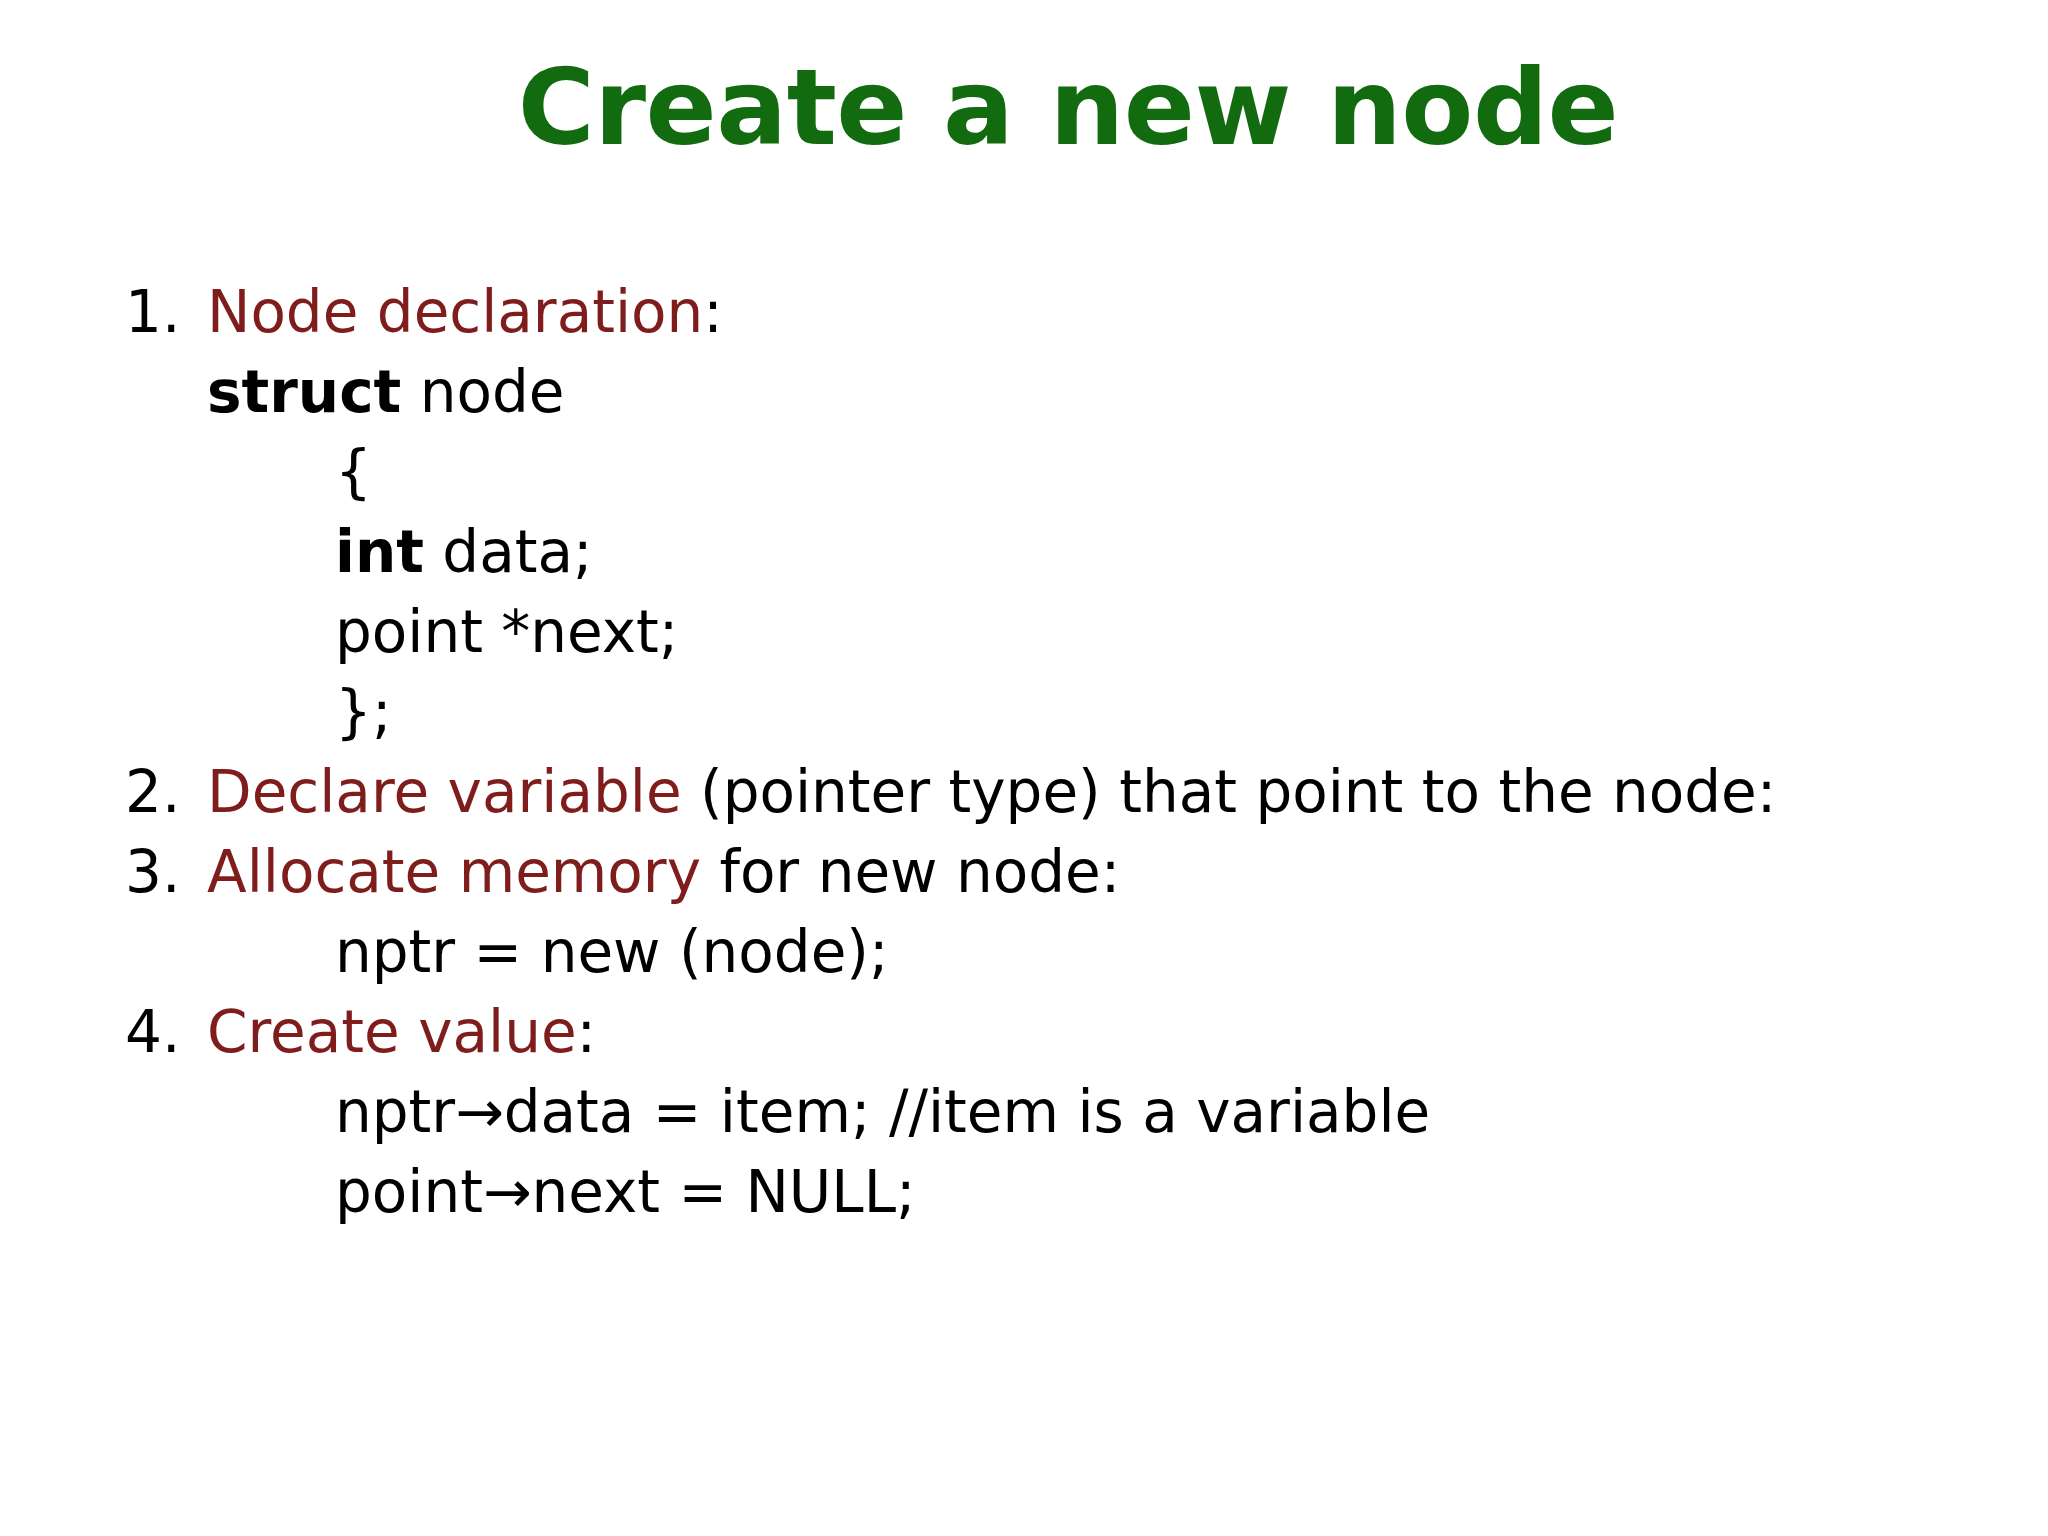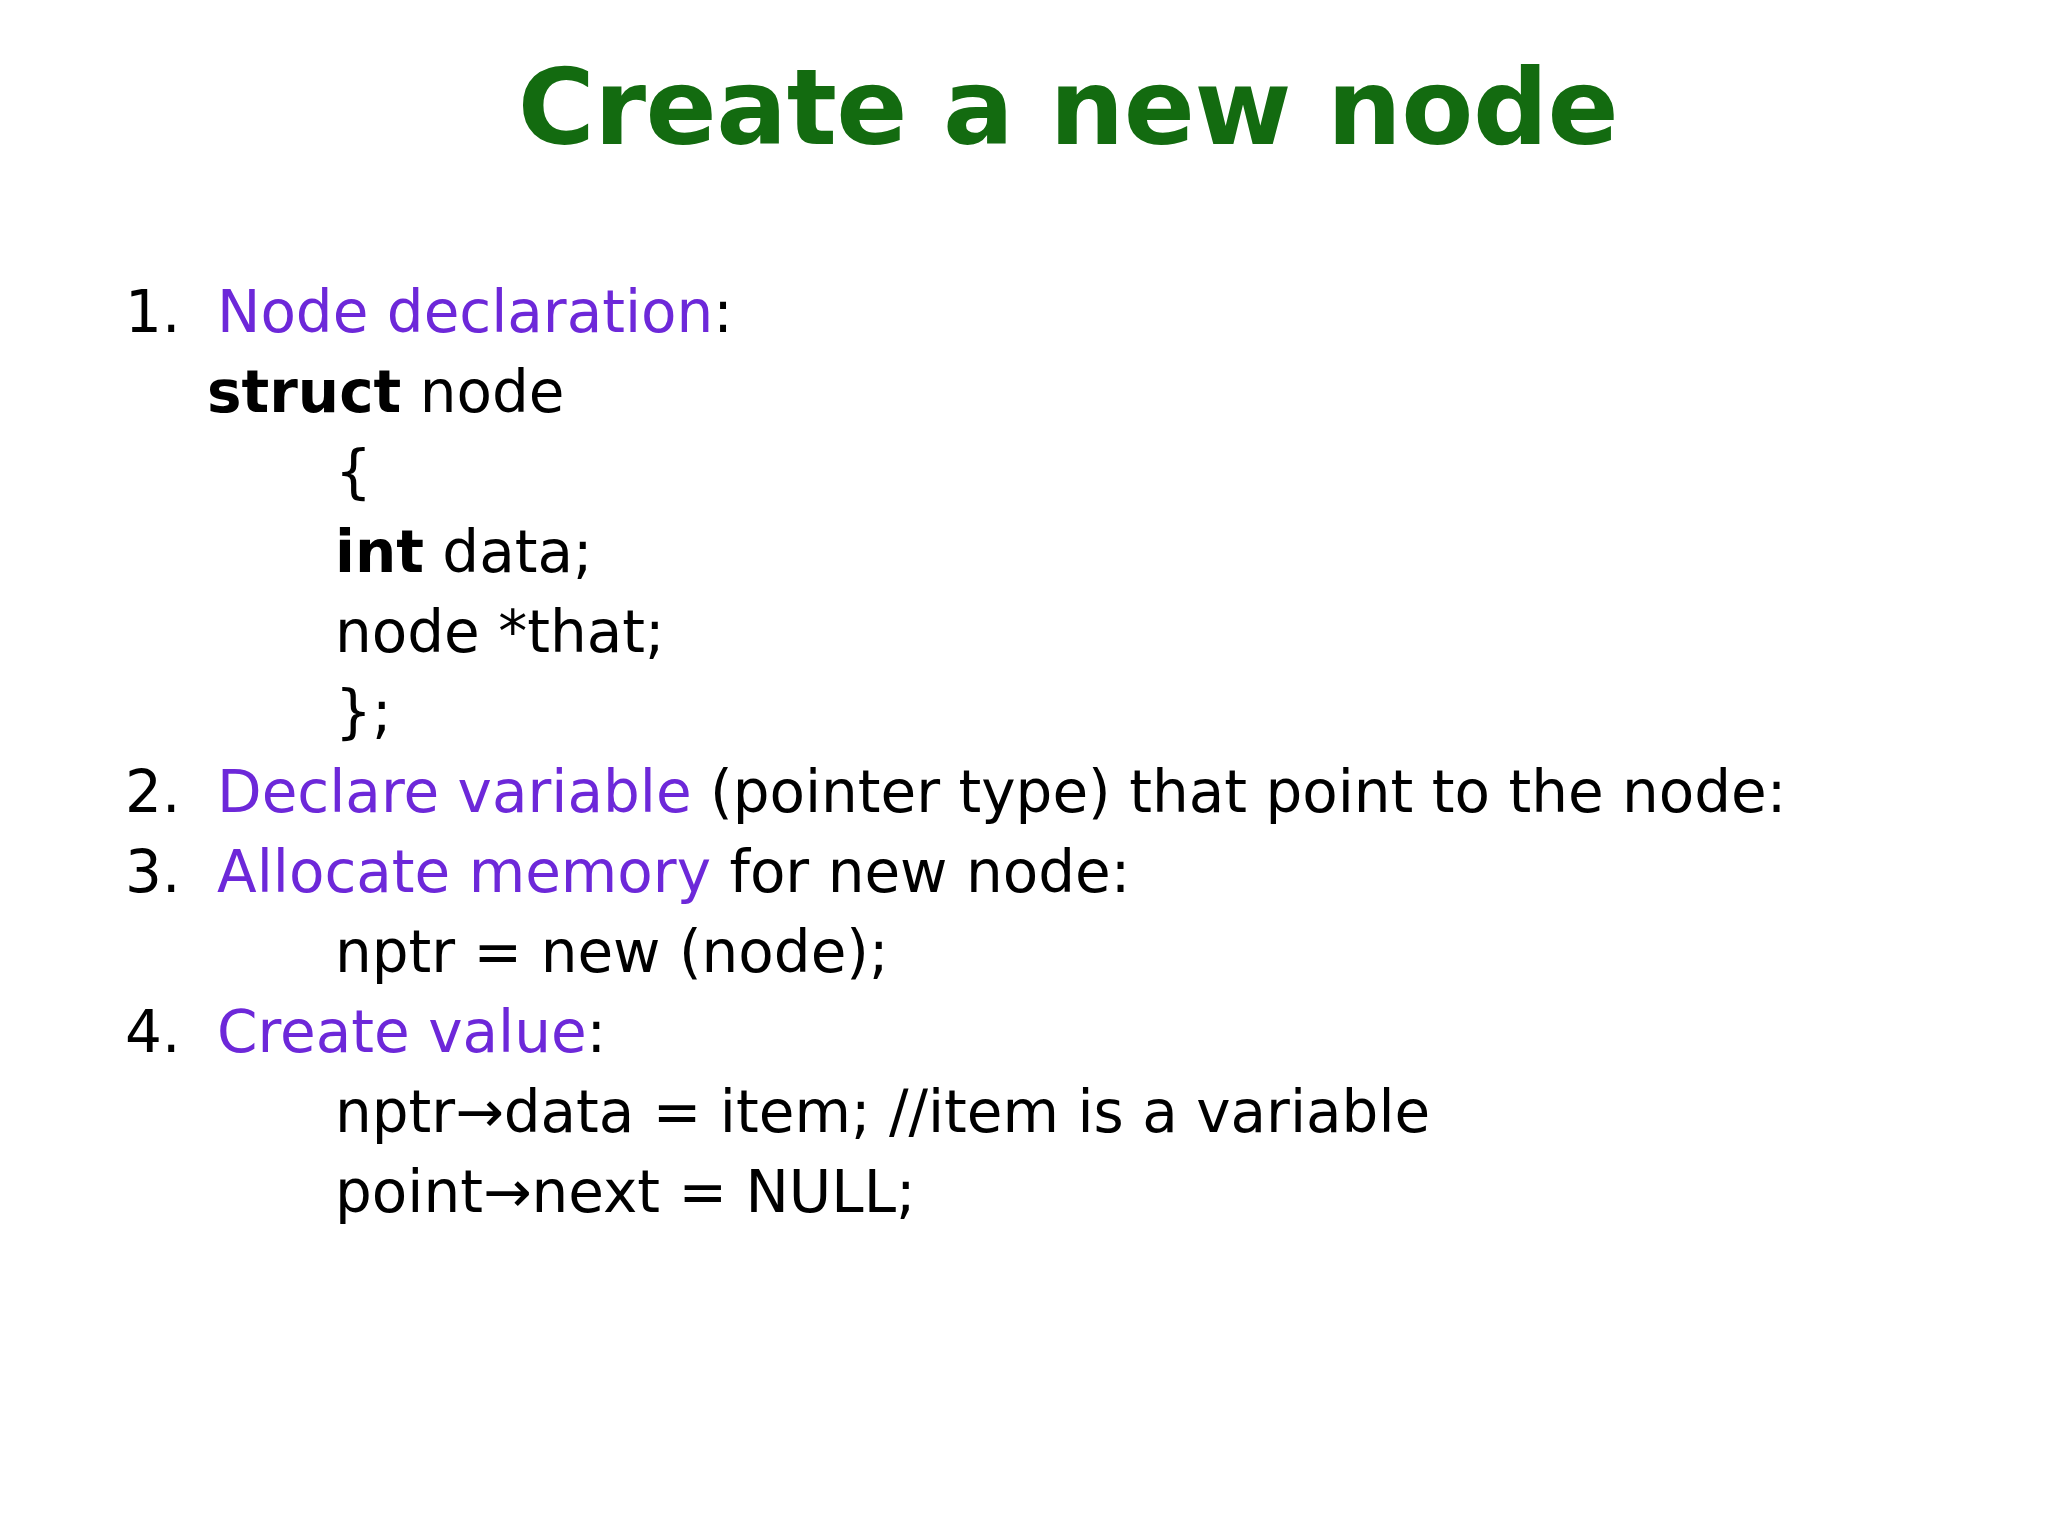--- a/index.html
+++ b/index.html
@@ -66,21 +66,21 @@
     width: 72px;
     text-align: left;
     color: #000000;
   }
 
   
   .indent-1 { padding-left: 82px; }
   
   .indent-2 { padding-left: 210px; }
 
-  .kw-blue { color: #6d28d9; margin-left: 10px; }
+  .kw-blue { color: #7f1d1d; }
   .kw-bold { font-weight: bold; margin-top: 25px; }
 </style>
 </head>
 <body>
 
 <div class="slide">
 
   <div class="slide-title">Create a new node</div>
 
   <div class="body-block">
@@ -91,21 +91,21 @@
     <div class="line indent-1">
       <span class="kw-bold">struct</span><span> node</span>
     </div>
     <div class="line indent-2">
       <span class="kw-bold"></span><span>{</span>
     </div>
     <div class="line indent-2">
       <span class="kw-bold">int</span><span> data;</span>
     </div>
     <div class="line indent-2">
-      <span class="kw-bold"></span><span>node *that;</span>
+      <span class="kw-bold"></span><span>point *next;</span>
     </div>
     <div class="line indent-2">
       <span class="kw-bold"></span><span>};</span>
     </div>
 
     <div class="line numbered">
       <span class="num">2.</span><span class="kw-blue">Declare variable</span><span> (pointer type) that point to the node:</span>
     </div>
 
     <div class="line numbered">

